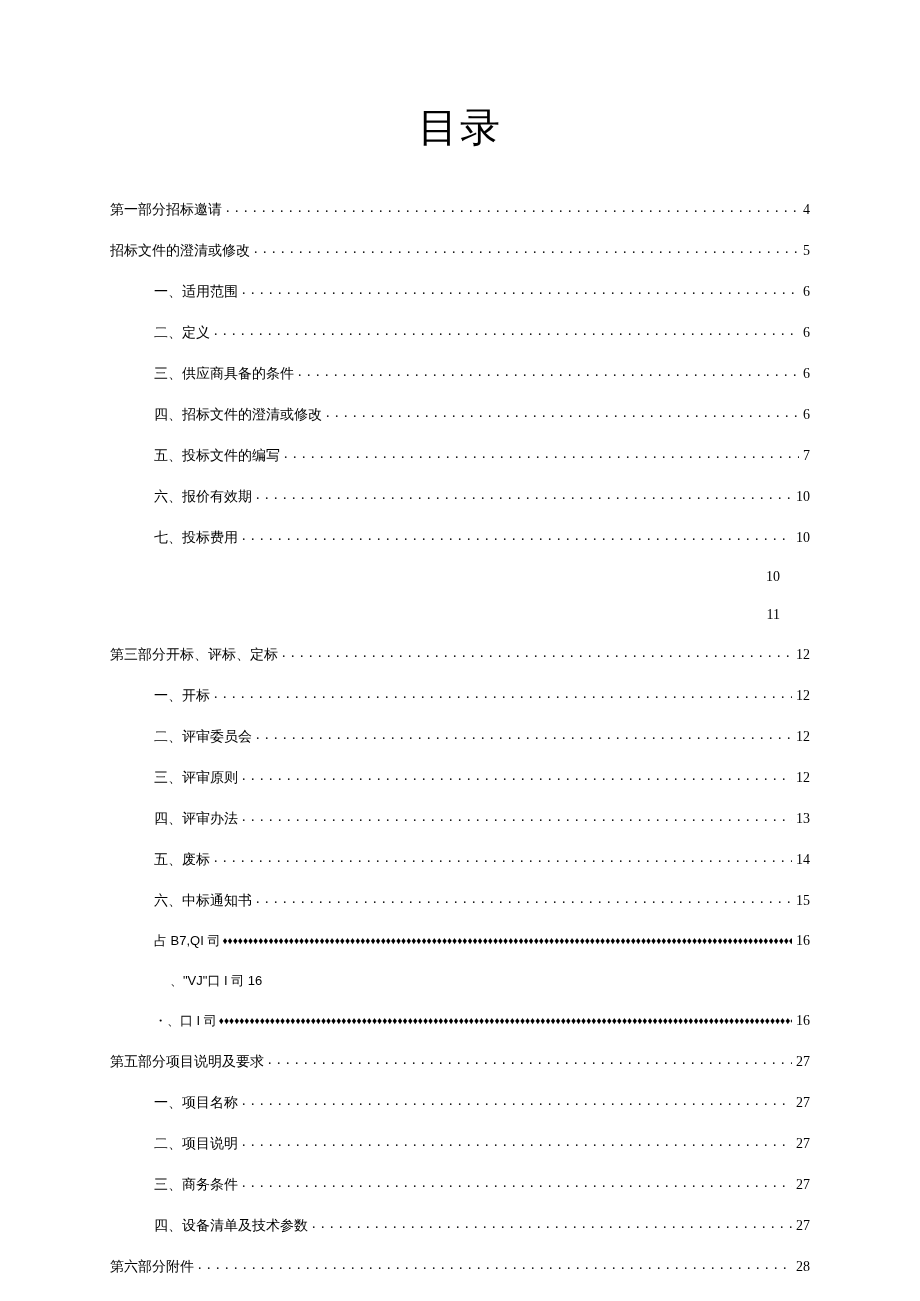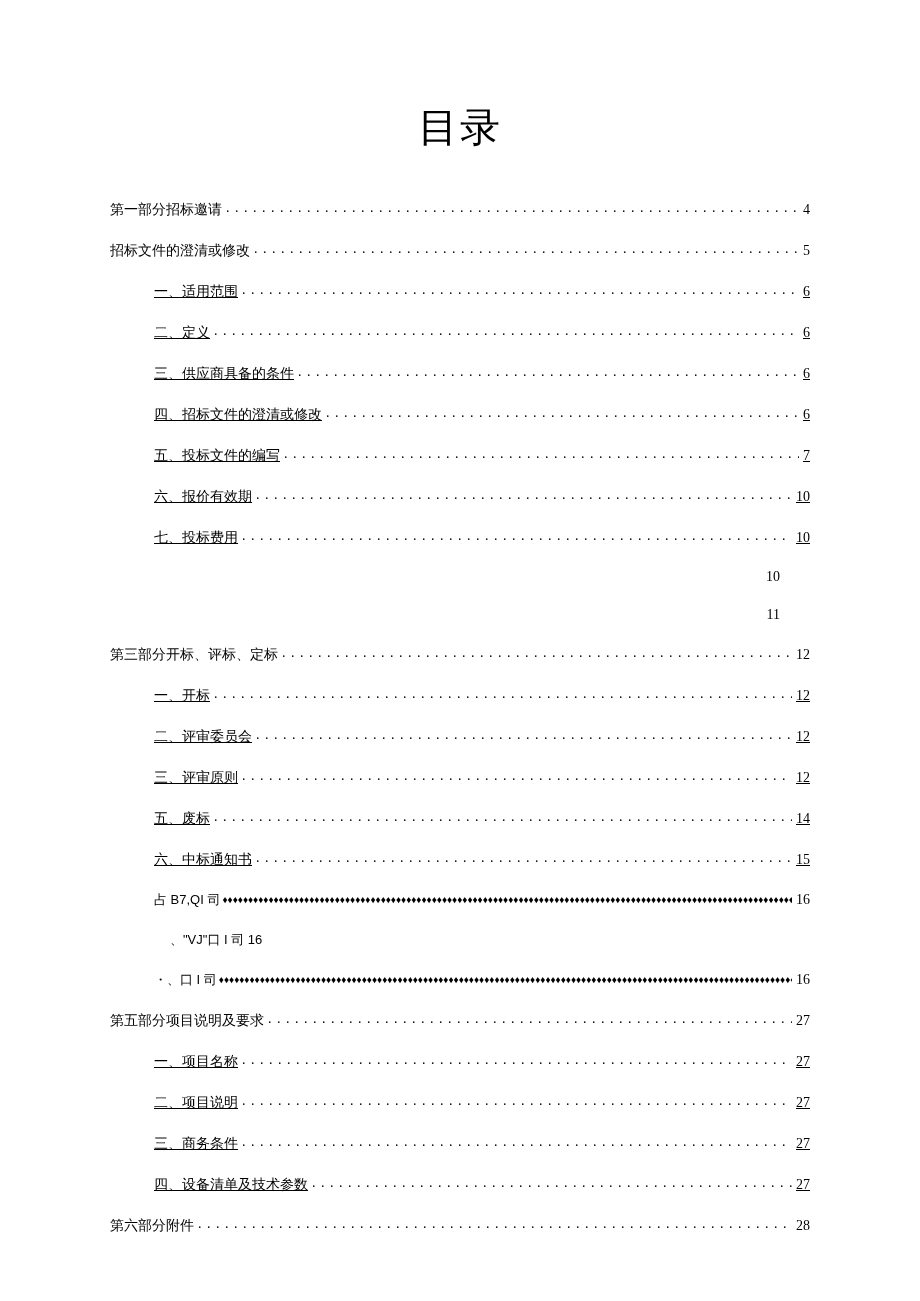--- a/index.html
+++ b/index.html
@@ -28,21 +28,20 @@
       font-size: 14px;
       margin-bottom: 22px;
       white-space: nowrap;
       justify-content: space-between;
     }
     .toc-entry.level1 {
       margin-left: 0;
     }
     .toc-entry.level2 {
       margin-left: 44px;
-      text-decoration: underline;
     }
     .toc-entry.special {
       margin-left: 44px;
     }
     .toc-entry.special2 {
       margin-left: 60px;
     }
     .toc-label {
       flex-shrink: 0;
     }
@@ -157,20 +156,25 @@
       <span class="toc-label">二、评审委员会</span>
       <span class="toc-leader"></span>
       <span class="toc-page">12</span>
     </div>
     <div class="toc-entry level2">
       <span class="toc-label">三、评审原则</span>
       <span class="toc-leader"></span>
       <span class="toc-page">12</span>
     </div>
     <div class="toc-entry level2">
+      <span class="toc-label">四、评审办法</span>
+      <span class="toc-leader"></span>
+      <span class="toc-page">13</span>
+    </div>
+    <div class="toc-entry level2">
       <span class="toc-label">五、废标</span>
       <span class="toc-leader"></span>
       <span class="toc-page">14</span>
     </div>
     <div class="toc-entry level2">
       <span class="toc-label">六、中标通知书</span>
       <span class="toc-leader"></span>
       <span class="toc-page">15</span>
     </div>
     <div class="toc-entry special">

